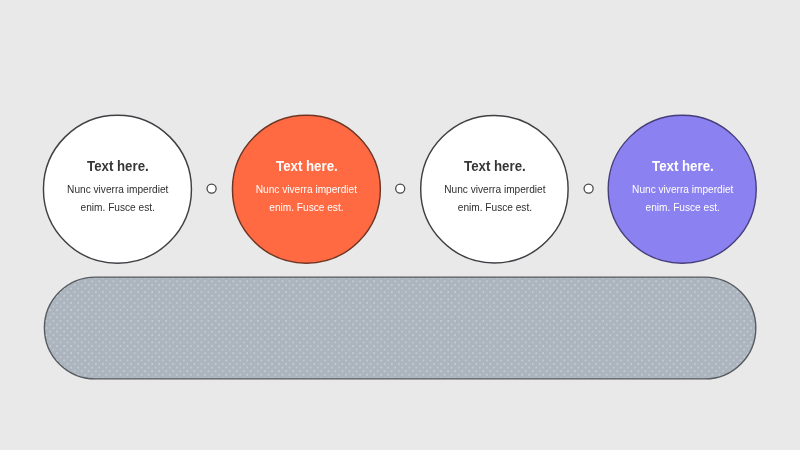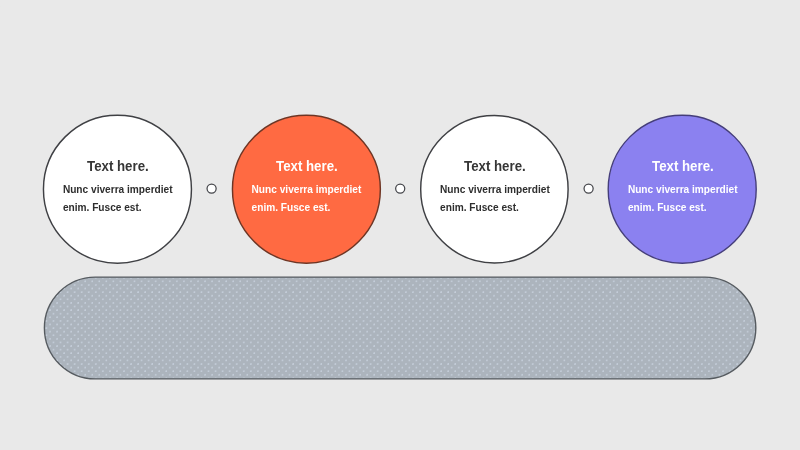--- a/index.html
+++ b/index.html
@@ -8,21 +8,21 @@
        -webkit-font-smoothing:antialiased;}
   .stage{position:relative;width:800px;height:323px;background:#e9e9e9;border-radius:8px;}
 
   .shapes{position:absolute;left:0;top:0;width:800px;height:450px;}
 
   .circle{position:absolute;width:147.5px;height:147.5px;top:115px;border-radius:50%;}
   .c-inner{position:absolute;left:0;right:0;top:-1.5px;bottom:1.5px;
            display:flex;flex-direction:column;align-items:center;justify-content:center;}
   .c-title{font-size:15px;font-weight:bold;line-height:13px;
            transform:scaleX(0.885);margin-bottom:9.5px;}
-  .c-body{font-size:10.15px;line-height:17.3px;text-align:left;font-weight:700;}
+  .c-body{font-size:10.15px;line-height:17.3px;text-align:center;font-weight:400;}
   .dark .c-body{color:#2e2e2e;}
 
   .bar-pattern{position:absolute;pointer-events:none;left:45.1px;top:277.8px;width:710.0px;height:100.4px;
        border-radius:50.2px;
        background-image:radial-gradient(circle at 1px 1px,#c4cdd9 0.62px,transparent 1.0px),
                         radial-gradient(circle at 1px 1px,#c4cdd9 0.62px,transparent 1.0px);
        background-size:7.05px 7.2px,7.05px 7.2px;
        background-position:0.5px -1.2px,4.02px 2.4px;}
 </style>
 </head>

